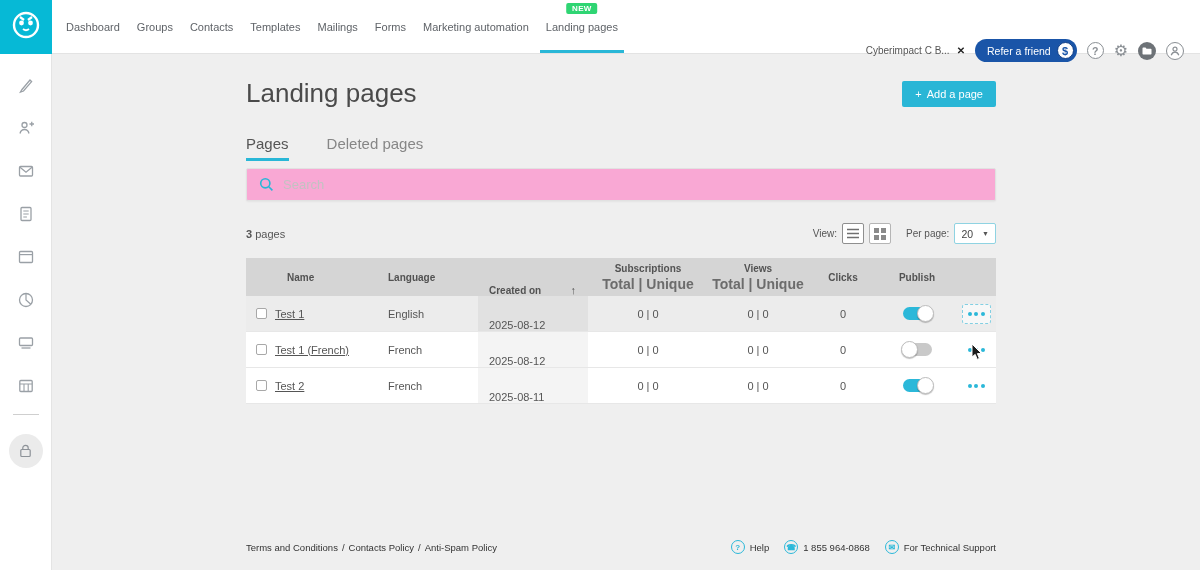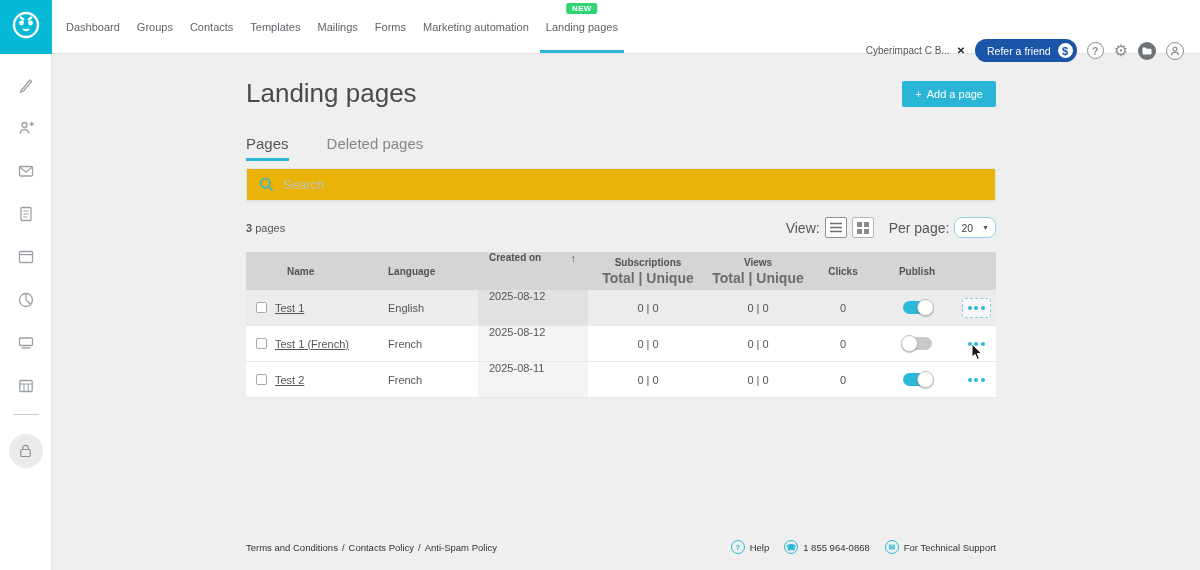--- a/index.html
+++ b/index.html
@@ -35,45 +35,45 @@
 
   .title-row { display:flex; align-items:flex-start; padding-top:24px; }
   .page-title { font-size:26px; color:#4a4a4a; font-weight:400; }
   .add-btn { margin-left:auto; margin-top:3px; background:#29b6d6; color:#fff; font-size:11px; border:none; padding:7px 13px; border-radius:2px; cursor:pointer; display:flex; gap:5px; align-items:center; font-family:inherit; }
 
   .tabs { display:flex; gap:38px; margin-top:26px; }
   .tab { font-size:15px; color:#868686; padding-bottom:9px; position:relative; cursor:pointer; }
   .tab.active { color:#555; }
   .tab.active::after { content:""; position:absolute; left:0; right:0; bottom:0; height:3px; background:#29b7d7; }
 
-  .search-bar { margin-top:7px; height:33px; background:#eab308; border:1px solid #e1e1e1; box-shadow:0 1px 2px rgba(0,0,0,.05); display:flex; align-items:center; padding:0 12px; gap:9px; border-radius:2px; }
+  .search-bar { margin-top:7px; height:33px; background:#f9a8d4; border:1px solid #e1e1e1; box-shadow:0 1px 2px rgba(0,0,0,.05); display:flex; align-items:center; padding:0 12px; gap:9px; border-radius:2px; }
   .search-bar input { border:none; outline:none; flex:1; font-size:13px; color:#555; font-family:inherit; background:transparent; }
   .search-bar input::placeholder { color:#c2c2c2; }
 
-  .counts-row { margin-top:16px; display:flex; align-items:center; font-size:11px; color:#555; }
+  .counts-row { margin-top:22px; display:flex; align-items:center; font-size:11px; color:#555; }
   .count-num { font-weight:bold; }
   .view-cluster { margin-left:auto; display:flex; align-items:center; gap:5px; }
-  .view-label, .per-page-label { font-size:14px; color:#555; }
+  .view-label, .per-page-label { font-size:10px; color:#555; }
   .view-box { width:22px; height:21px; border:1px solid #b5b5b5; background:#fff; display:flex; align-items:center; justify-content:center; cursor:pointer; border-radius:2px; }
   .view-box.active { border-color:#8f8f8f; }
   .per-page-label { margin-left:10px; }
-  .per-page { border:1px solid #8fd3e2; background:#fff; height:21px; display:flex; align-items:center; padding:0 6px; gap:9px; font-size:10.5px; color:#444; cursor:pointer; border-radius:8px; }
+  .per-page { border:1px solid #8fd3e2; background:#fff; height:21px; display:flex; align-items:center; padding:0 6px; gap:9px; font-size:10.5px; color:#444; cursor:pointer; border-radius:2px; }
   .pp-arrow { font-size:7px; color:#555; }
 
   
   .table { margin-top:14px; }
   .bulk-bar { height:31px; background:#c9c9c9; display:flex; align-items:center; padding:0 10px; gap:11px; }
   .cb { width:11px; height:11px; background:#fff; border:1px solid #a8a8a8; border-radius:2px; cursor:pointer; flex:0 0 auto; }
   .delete-btn { background:#dddddd; color:#8c8c8c; border:none; font-size:10.5px; padding:5px 12px; border-radius:2px; cursor:pointer; font-family:inherit; }
 
   .thead { display:flex; background:#d5d5d5; height:38px; align-items:center; font-size:10px; font-weight:bold; color:#525252; }
   .col-name { width:142px; }
   .thead .col-name { padding-left:41px; }
   .col-lang { width:90px; }
-  .col-created { width:110px; display:flex; align-items:flex-start; justify-content:space-between; padding:0 12px 0 11px; height:100%;gap:20px; }
+  .col-created { width:110px; display:flex; align-items:flex-end; justify-content:space-between; padding:0 12px 0 11px; height:100%;gap:20px; }
   .col-subs { width:120px; text-align:center; }
   .col-views { width:100px; text-align:center; }
   .col-clicks { width:70px; text-align:center; }
   .col-publish { width:78px; display:flex; justify-content:center; }
   .col-actions { width:40px; display:flex; justify-content:center; }
   .two-line { display:flex; flex-direction:column; align-items:center; gap:2px; }
   .sub-label { font-size:14px; font-weight:bold; color:#6c6c6c; }
   .sort-arrow { font-size:11px; color:#555; cursor:pointer; }
 
   .trow { display:flex; align-items:center; height:36px; background:#fff; border-bottom:1px solid #e7e7e7; font-size:11px; color:#555; }

